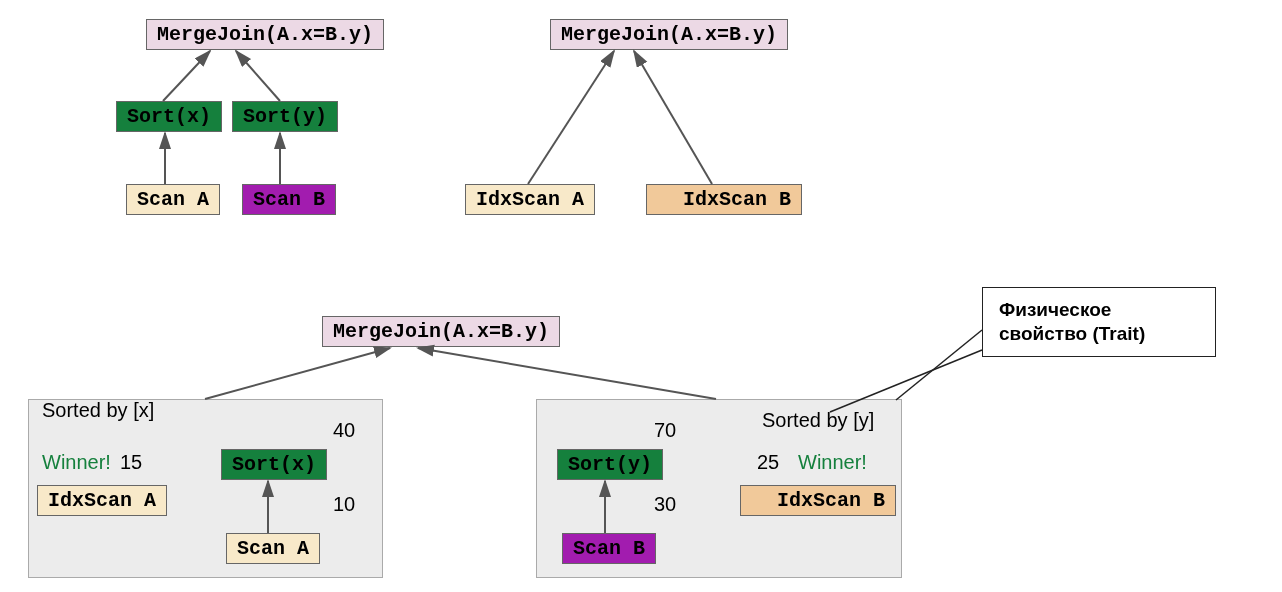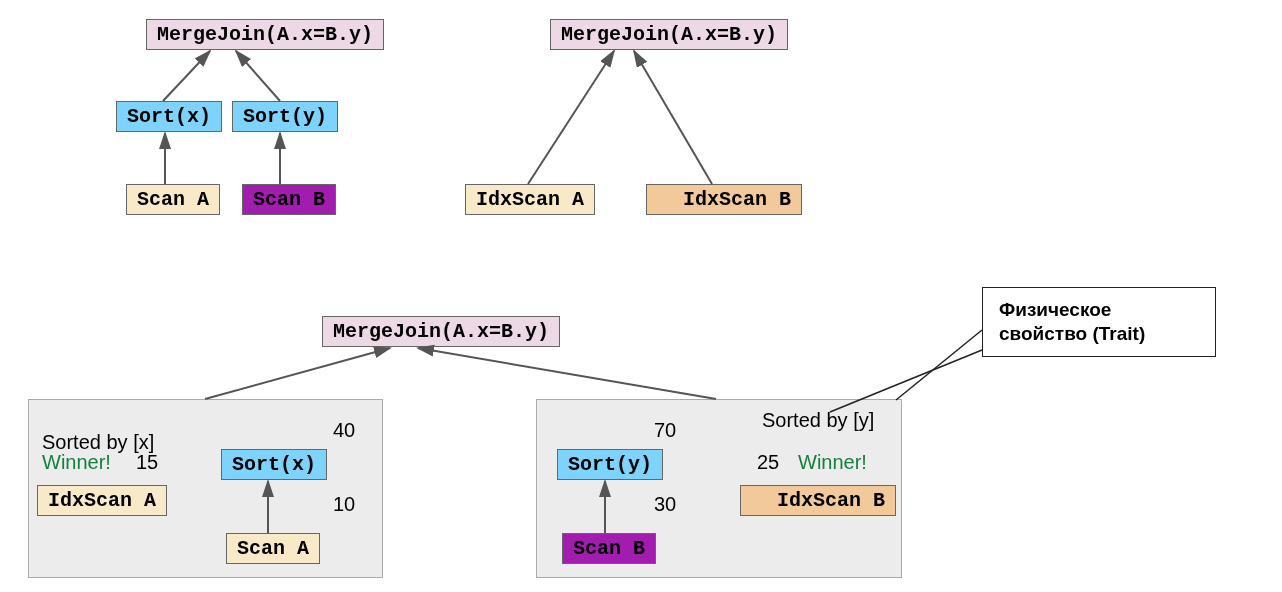--- a/index.html
+++ b/index.html
@@ -15,21 +15,21 @@
       position: absolute;
       border: 1px solid #666;
       padding: 3px 10px;
       font-family: 'Courier New', Consolas, monospace;
       font-weight: bold;
       font-size: 20px;
       text-align: center;
       white-space: nowrap;
     }
     .c-pink   { background: #ecd9e5; margin-left: 44px; }
-    .c-green  { background: #7dd3fc; }
+    .c-green  { background: #15803d; }
     .c-yellow { background: #f8e9c9; }
     .c-orange { background: #a21caf; }
     .c-darkorange { background: #f1c99a; padding-left: 36px; }
 
     .group-box {
       position: absolute;
       background: #ececec;
       border: 1px solid #aaa;
     }
     .label {
@@ -63,23 +63,23 @@
 <div class="node c-yellow" style="left:126px; top:184px;">Scan A</div>
 <div class="node c-orange" style="left:242px; top:184px;">Scan B</div>
 
 <div class="node c-pink" style="left:506px; top:19px;">MergeJoin(A.x=B.y)</div>
 <div class="node c-yellow" style="left:465px; top:184px;">IdxScan A</div>
 <div class="node c-darkorange" style="left:646px; top:184px;">IdxScan B</div>
 
 <div class="node c-pink" style="left:278px; top:316px;">MergeJoin(A.x=B.y)</div>
 
 <div class="group-box" style="left:28px; top:399px; width:355px; height:179px;"></div>
-<div class="label" style="left:42px; top:431px;text-align:center;">Sorted by [x]</div>
+<div class="label" style="left:42px; top:399px;text-align:center;">Sorted by [x]</div>
 <div class="label green" style="left:42px; top:451px;">Winner!</div>
-<div class="label" style="left:136px; top:451px;">15</div>
+<div class="label" style="left:120px; top:451px;">15</div>
 <div class="node c-yellow" style="left:37px; top:485px;">IdxScan A</div>
 <div class="label" style="left:333px; top:419px;">40</div>
 <div class="node c-green" style="left:221px; top:449px;">Sort(x)</div>
 <div class="label" style="left:333px; top:493px;">10</div>
 <div class="node c-yellow" style="left:226px; top:533px;">Scan A</div>
 
 <div class="group-box" style="left:536px; top:399px; width:366px; height:179px;"></div>
 <div class="label" style="left:762px; top:409px;">Sorted by [y]</div>
 <div class="label green" style="left:798px; top:451px;">Winner!</div>
 <div class="label" style="left:757px; top:451px;">25</div>

